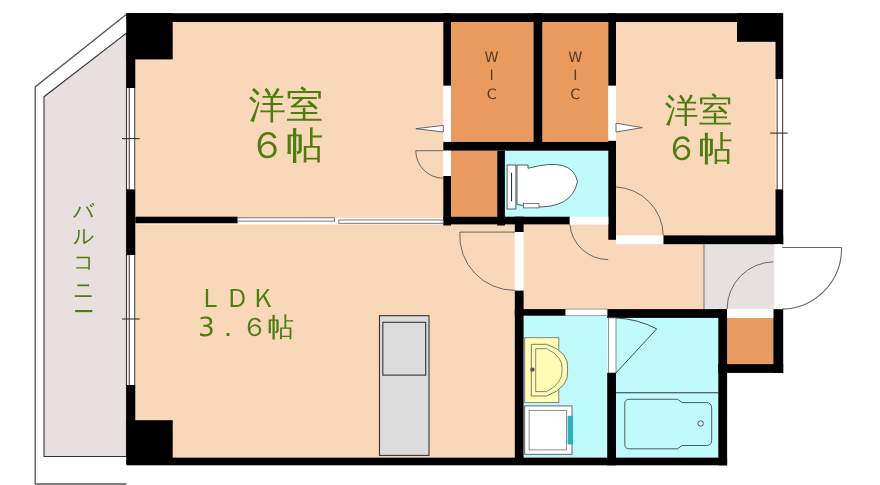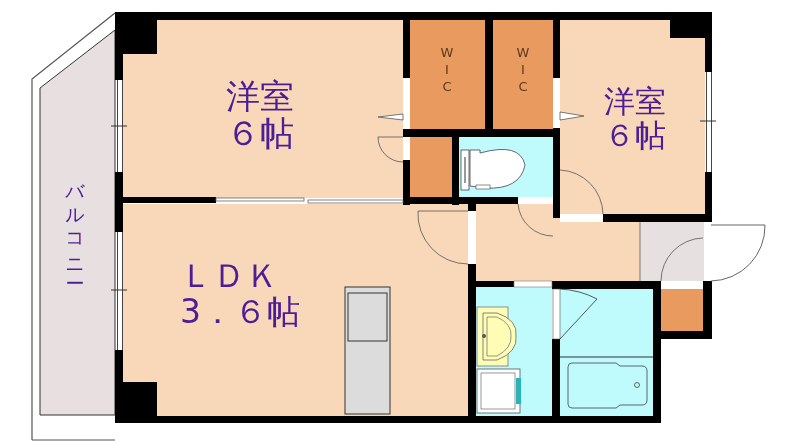--- a/index.html
+++ b/index.html
@@ -1,20 +1,20 @@
 <!DOCTYPE html>
 <html><head>
 <meta charset="utf-8">
 <style>
   html,body{margin:0;padding:0;background:#fff;}
   body{width:800px;height:441px;position:relative;overflow:hidden;font-family:"DejaVu Sans","Liberation Sans",sans-serif;}
   .abs{position:absolute;}
   .wall{position:absolute;background:#000;}
   .room{position:absolute;}
-  .label{position:absolute;color:#4c1d95;text-align:center;line-height:1.1;}
+  .label{position:absolute;color:#4d7c0f;text-align:center;line-height:1.1;}
   svg{position:absolute;left:0;top:0;}
 </style>
 </head>
 <body>
 
 <div style="position:absolute;left:0;top:0;width:800px;height:441px;">
 
   <svg width="800" height="441">
     <polygon points="32,78 115,12 115,224 115,224 115,224 115,224 32,224" fill="none"></polygon>
     <polygon points="31,80 116,13 116,225 116,225 116,225 31,225" fill="none"></polygon>
@@ -144,21 +144,21 @@
   </svg>
 
   <div class="label" style="left:180px;top:78px;width:160px;font-size:34px;">
     <div>洋室</div>
     <div>６帖</div>
   </div>
   <div class="label" style="left:580px;top:84px;width:110px;font-size:31px;">
     <div>洋室</div>
     <div>６帖</div>
   </div>
-  <div class="label" style="left:180px;top:258px;width:160px;font-size:33px;text-align:left;">
+  <div class="label" style="left:180px;top:258px;width:160px;font-size:24px;text-align:left;">
     <div>ＬＤＫ</div>
     <div>3．６帖</div>
   </div>
   <div class="label" style="left:435px;top:45px;width:24px;font-size:13px;color:#5a3a20;line-height:1.3;">
     <div>W</div>
     <div>I</div>
     <div>C</div>
   </div>
   <div class="label" style="left:511px;top:45px;width:24px;font-size:13px;color:#5a3a20;line-height:1.3;">
     <div>W</div>

